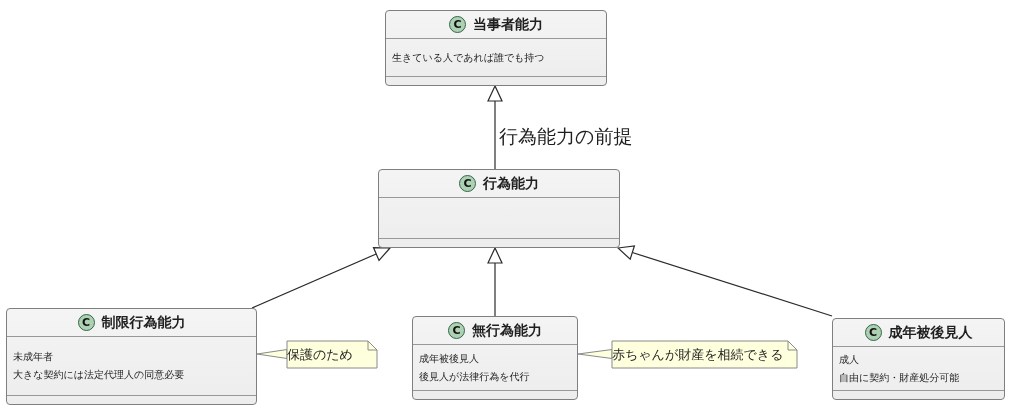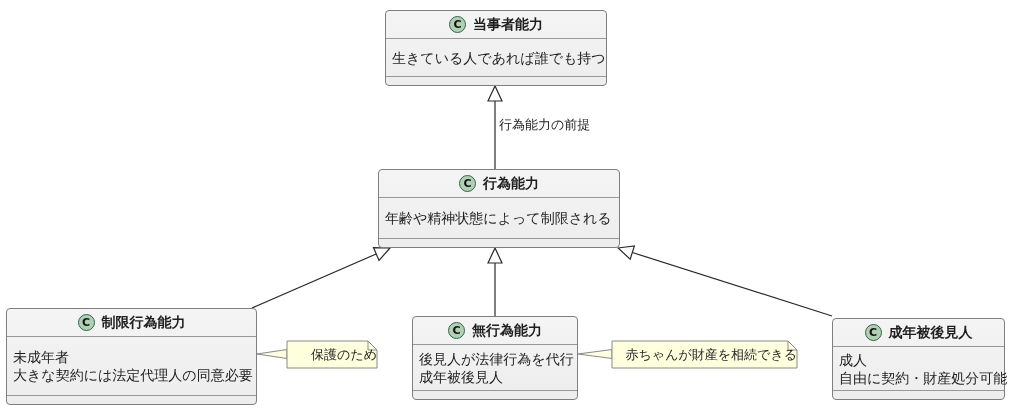--- a/index.html
+++ b/index.html
@@ -18,31 +18,31 @@
     height:27px;flex:0 0 27px;border-bottom:1px solid #989898;
     font-size:14px;font-weight:600;
   }
   .circle-icon{
     width:17px;height:17px;flex:0 0 17px;border-radius:50%;box-sizing:border-box;
     background:#add1b2;border:1px solid #33664b;
     display:flex;align-items:center;justify-content:center;
     font-size:11px;font-weight:bold;color:#111111;
   }
   .uml-body{
-    flex:1 1 auto;padding:0 6px;font-size:14px;line-height:18px;
+    flex:1 1 auto;padding:0 6px;font-size:10px;line-height:18px;
     white-space:nowrap;border-bottom:1px solid #989898;
     display:flex;flex-direction:column;justify-content:center;
   }
   .uml-footer{height:8px;flex:0 0 8px;}
   .note-text{
-    position:absolute;font-size:13px;line-height:27px;text-align:right;
+    position:absolute;font-size:13px;line-height:27px;text-align:left;
     white-space:nowrap;
   }
   .edge-label{
-    position:absolute;font-size:13px;white-space:nowrap;
+    position:absolute;font-size:19px;white-space:nowrap;margin-top:8px;
   }
 </style>
 </head>
 <body>
 
 <div class="canvas">
 
   <svg class="links" viewBox="0 0 1010 409">
 
     <g>
@@ -88,21 +88,20 @@
     </div>
     <div class="uml-footer"></div>
   </div>
 
   <div class="uml-class" style="left:378px;top:169px;width:242px;height:79px;">
     <div class="uml-title">
       <span class="circle-icon">C</span>
       <span>行為能力</span>
     </div>
     <div class="uml-body">
-      <div>年齢や精神状態によって制限される</div>
     </div>
     <div class="uml-footer"></div>
   </div>
 
   <div class="uml-class" style="left:6px;top:308px;width:251px;height:97px;">
     <div class="uml-title">
       <span class="circle-icon">C</span>
       <span>制限行為能力</span>
     </div>
     <div class="uml-body">
@@ -111,22 +110,22 @@
     </div>
     <div class="uml-footer"></div>
   </div>
 
   <div class="uml-class" style="left:412px;top:316px;width:166px;height:84px;">
     <div class="uml-title">
       <span class="circle-icon">C</span>
       <span>無行為能力</span>
     </div>
     <div class="uml-body">
+      <div>成年被後見人</div>
       <div>後見人が法律行為を代行</div>
-      <div>成年被後見人</div>
     </div>
     <div class="uml-footer"></div>
   </div>
 
   <div class="uml-class" style="left:832px;top:318px;width:173px;height:82px;">
     <div class="uml-title">
       <span class="circle-icon">C</span>
       <span>成年被後見人</span>
     </div>
     <div class="uml-body">

